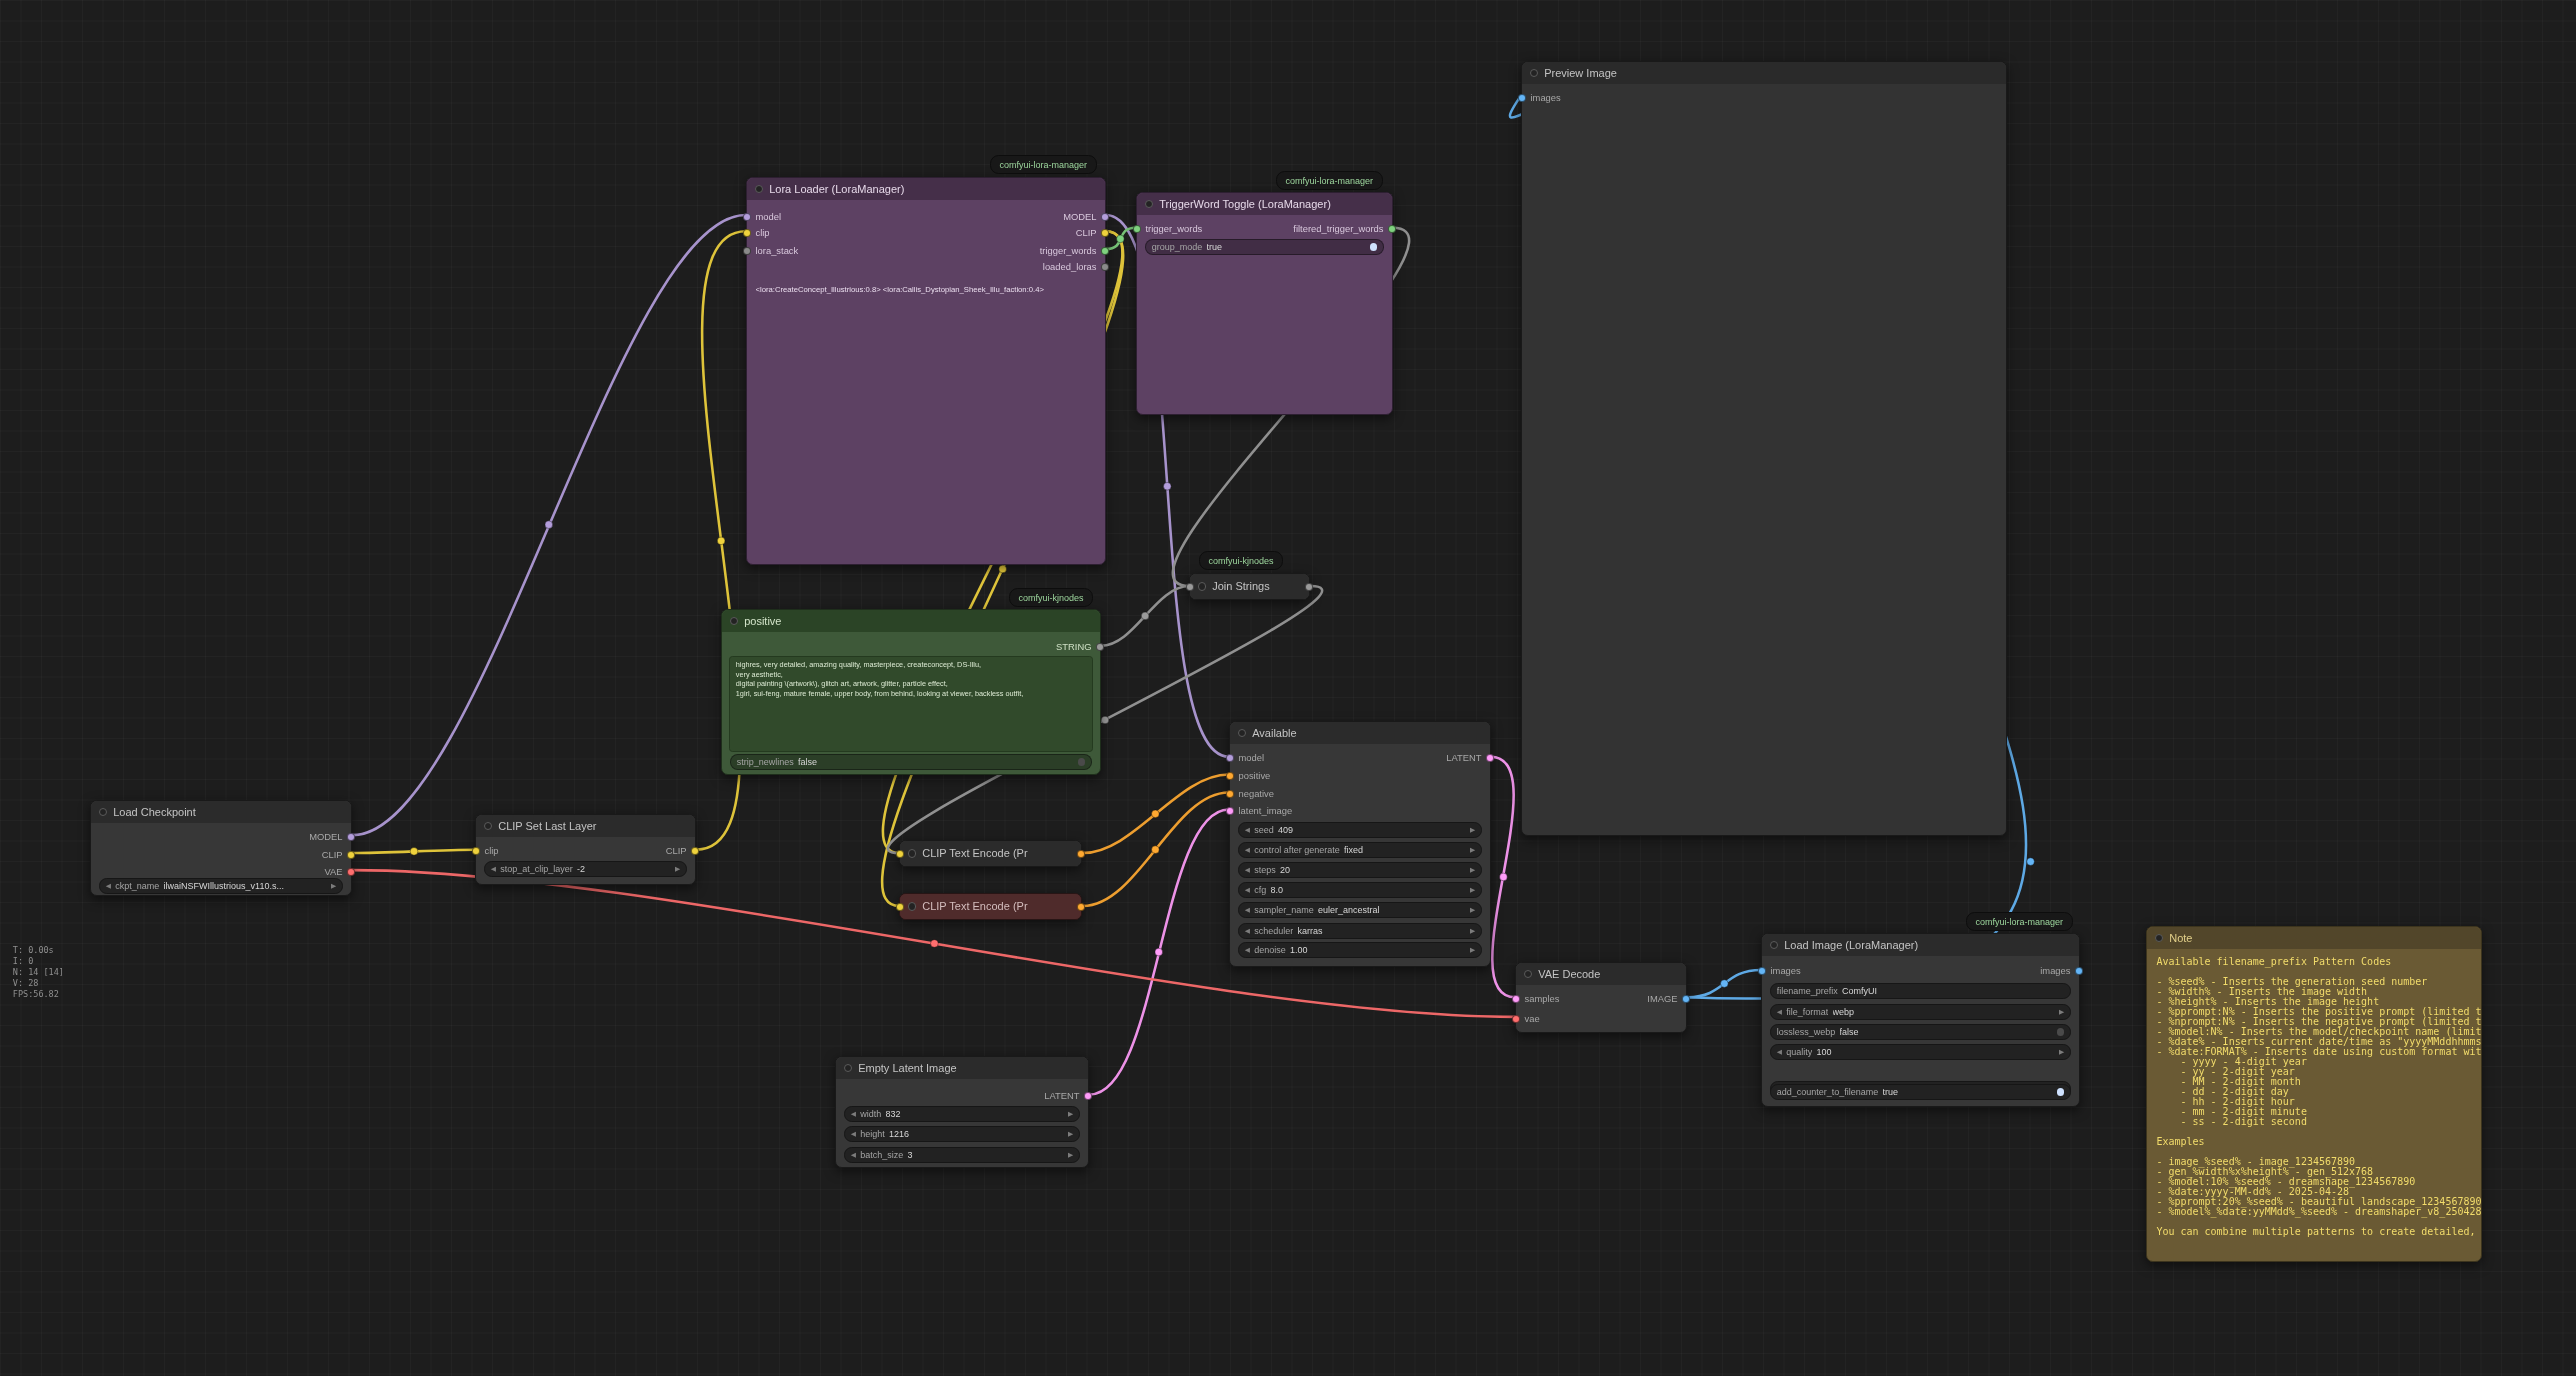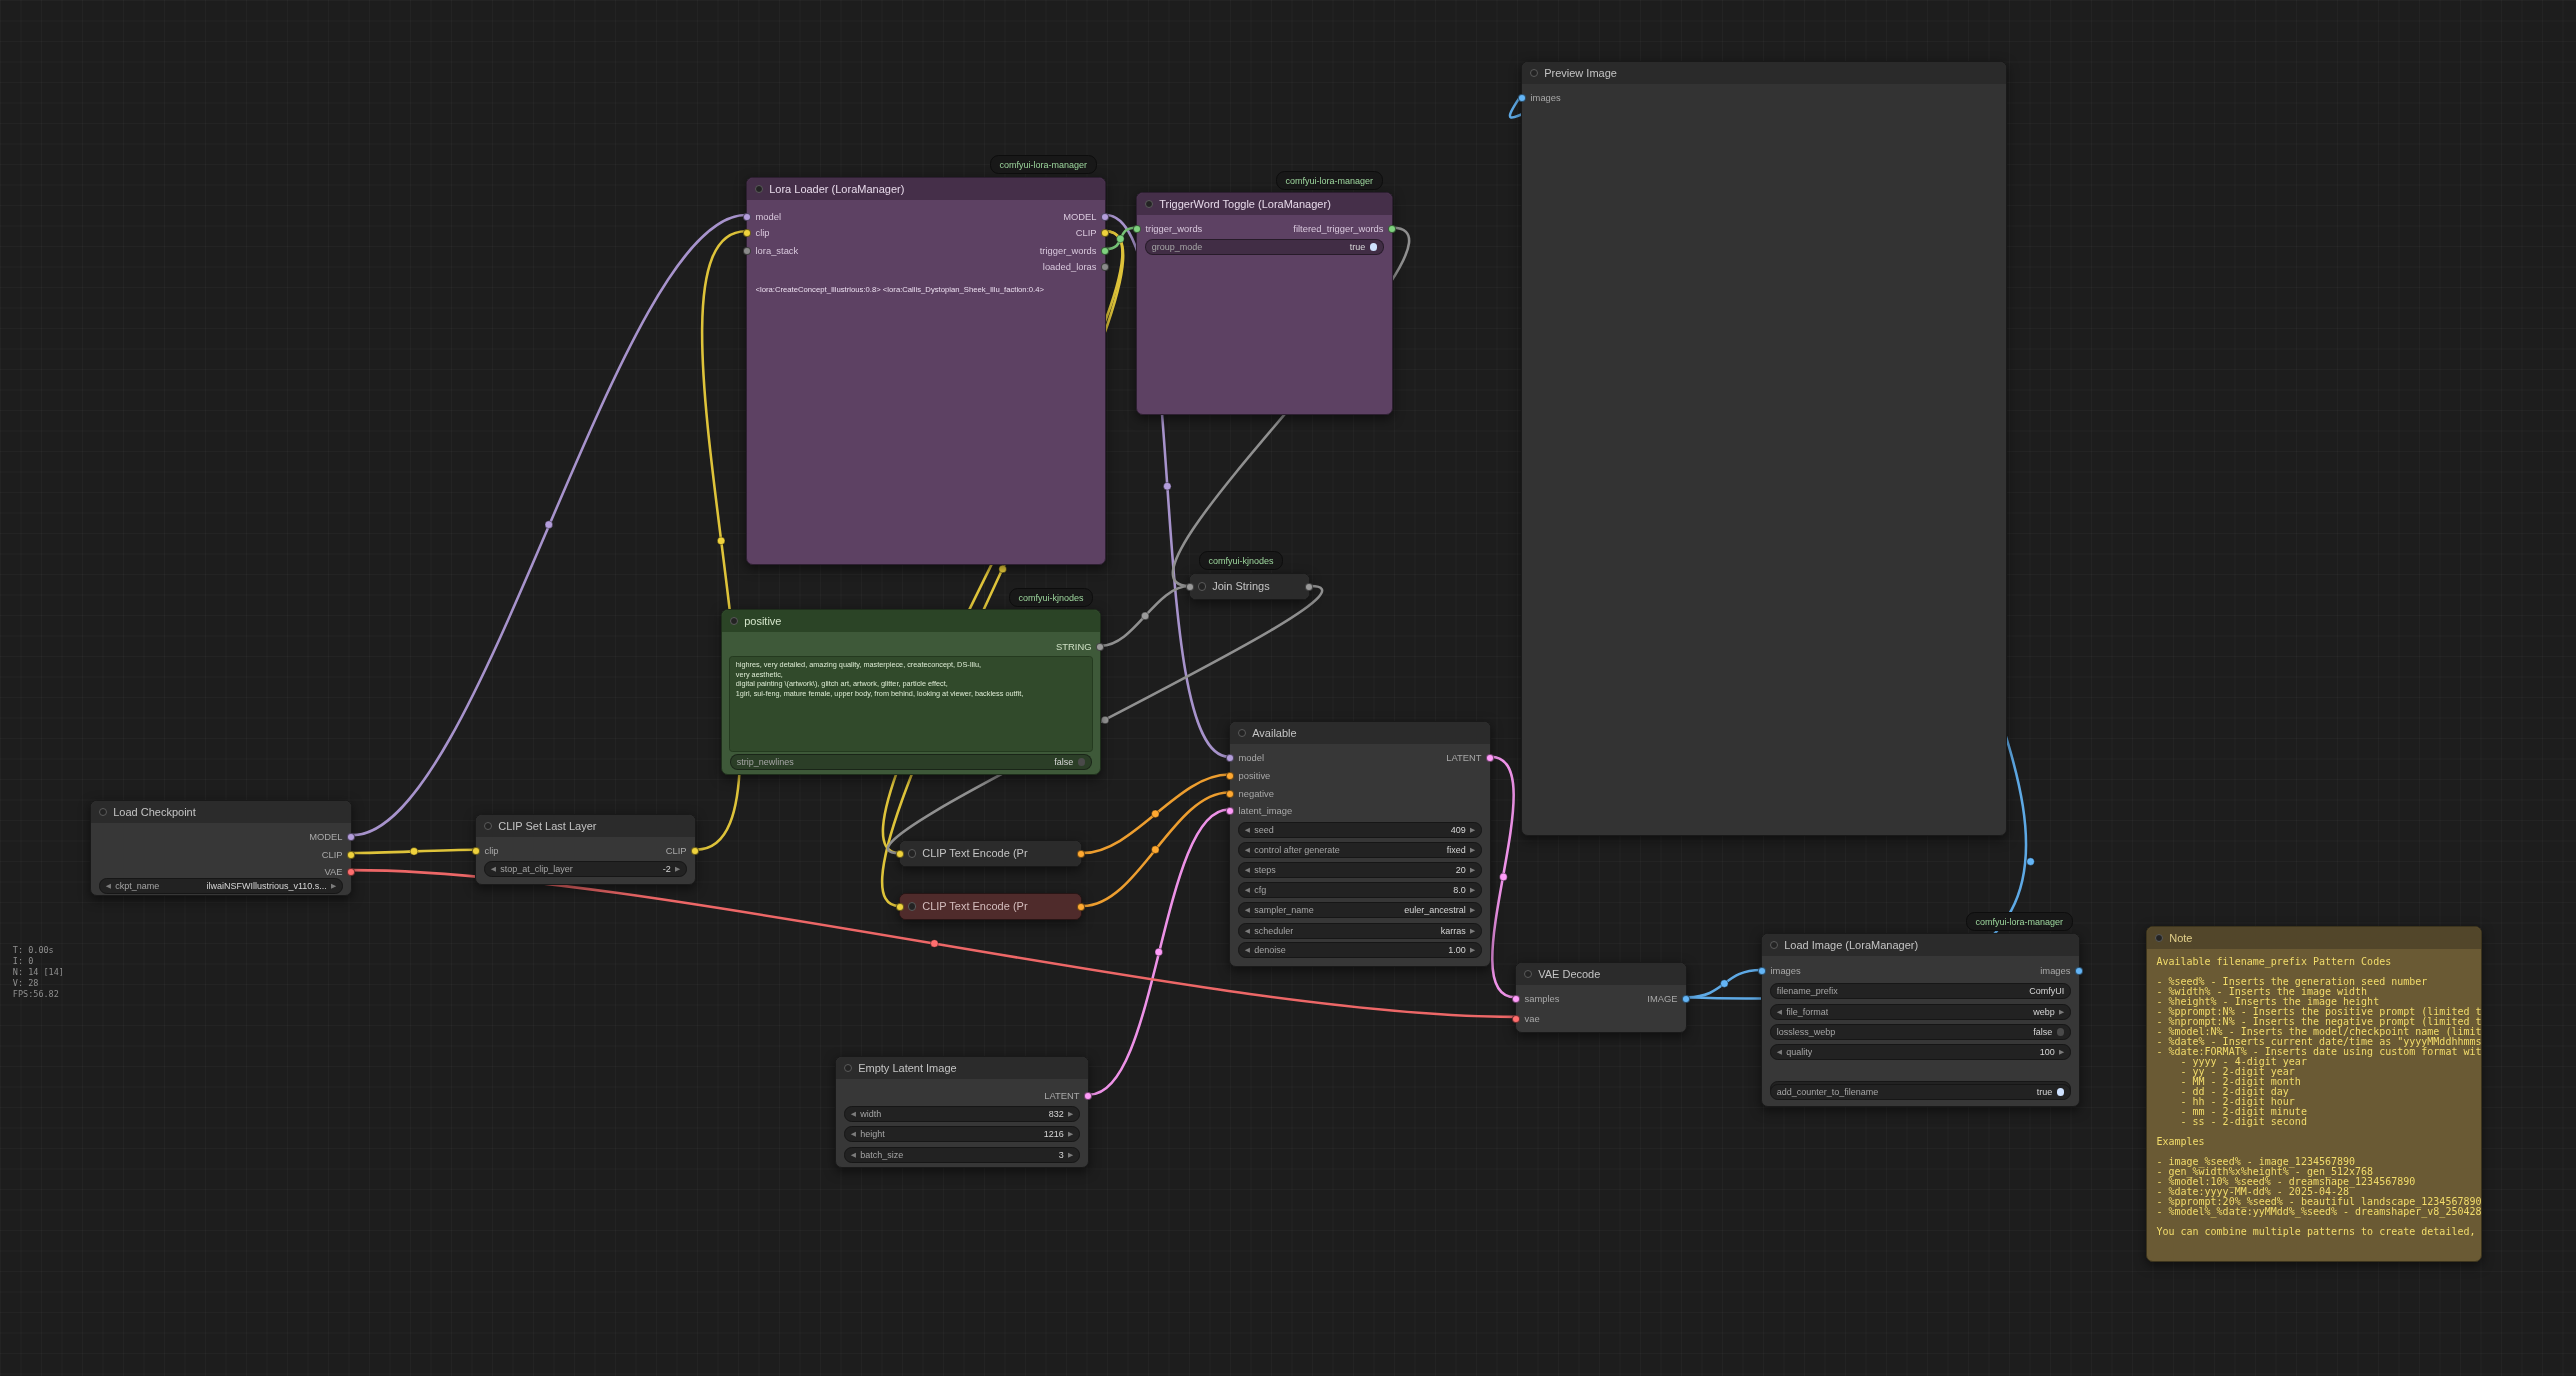--- a/index.html
+++ b/index.html
@@ -29,21 +29,21 @@
   .slot.in{left:-4.3px}
   .slot.out{right:-4.3px;flex-direction:row-reverse}
   .purple .slot{color:#d9c9dd}
   .green-node .slot{color:#cfe0c5}
   .sdot{flex:none;width:8.5px;height:8.5px;border-radius:50%;border:0.9px solid rgba(0,0,0,0.55);box-sizing:border-box;background:#888}
   .widget{position:absolute;left:7.7px;right:7.7px;height:16px;display:flex;align-items:center;gap:4.3px;padding:0 6px;
     background:#222;border:0.9px solid #161616;border-radius:7.7px;font-size:9px;color:#a5a5a5;white-space:nowrap;box-sizing:border-box}
   .purple .widget,.green-node .widget{background:rgba(0,0,0,0.30);border-color:rgba(0,0,0,0.4)}
   .warrow{flex:none;font-size:6.8px;color:#7c7c7c;line-height:1}
   .wlabel{flex:none;overflow:hidden}
-  .wvalue{flex:1;text-align:right;color:#d6d6d6;overflow:hidden}
+  .wvalue{flex:1;color:#d6d6d6;overflow:hidden}
   .knob{flex:none;width:7.7px;height:7.7px;border-radius:50%;background:#4a4a4a}
   .knob.on{background:#cfe2ff}
   .textbox{position:absolute;background:#314a2b;border:0.9px solid #243a1f;border-radius:3.4px;padding:3.4px 6px;
     font-size:7.3px;line-height:9.4px;color:#dcead3;white-space:pre;overflow:hidden;box-sizing:border-box}
   .lora-text{position:absolute;font-size:7.7px;color:#ecdff0;white-space:nowrap;overflow:hidden}
   .note-body{position:absolute;left:0;right:0;top:22px;bottom:0;padding:7.7px 9.4px;
     font-family:"DejaVu Sans Mono",monospace;font-size:10px;line-height:10px;color:#f2dc6b;white-space:pre;overflow:hidden}
   .ctx-badge{position:absolute;z-index:3;height:17px;display:flex;align-items:center;padding:0 8.5px;
     background:#181818;border:0.9px solid #0d0d0d;border-radius:8.5px;font-size:9px;color:#9dd69d;white-space:nowrap}
   .stats{position:absolute;z-index:4;font-family:"DejaVu Sans Mono",monospace;font-size:8.5px;line-height:11px;color:#8f8f8f}

